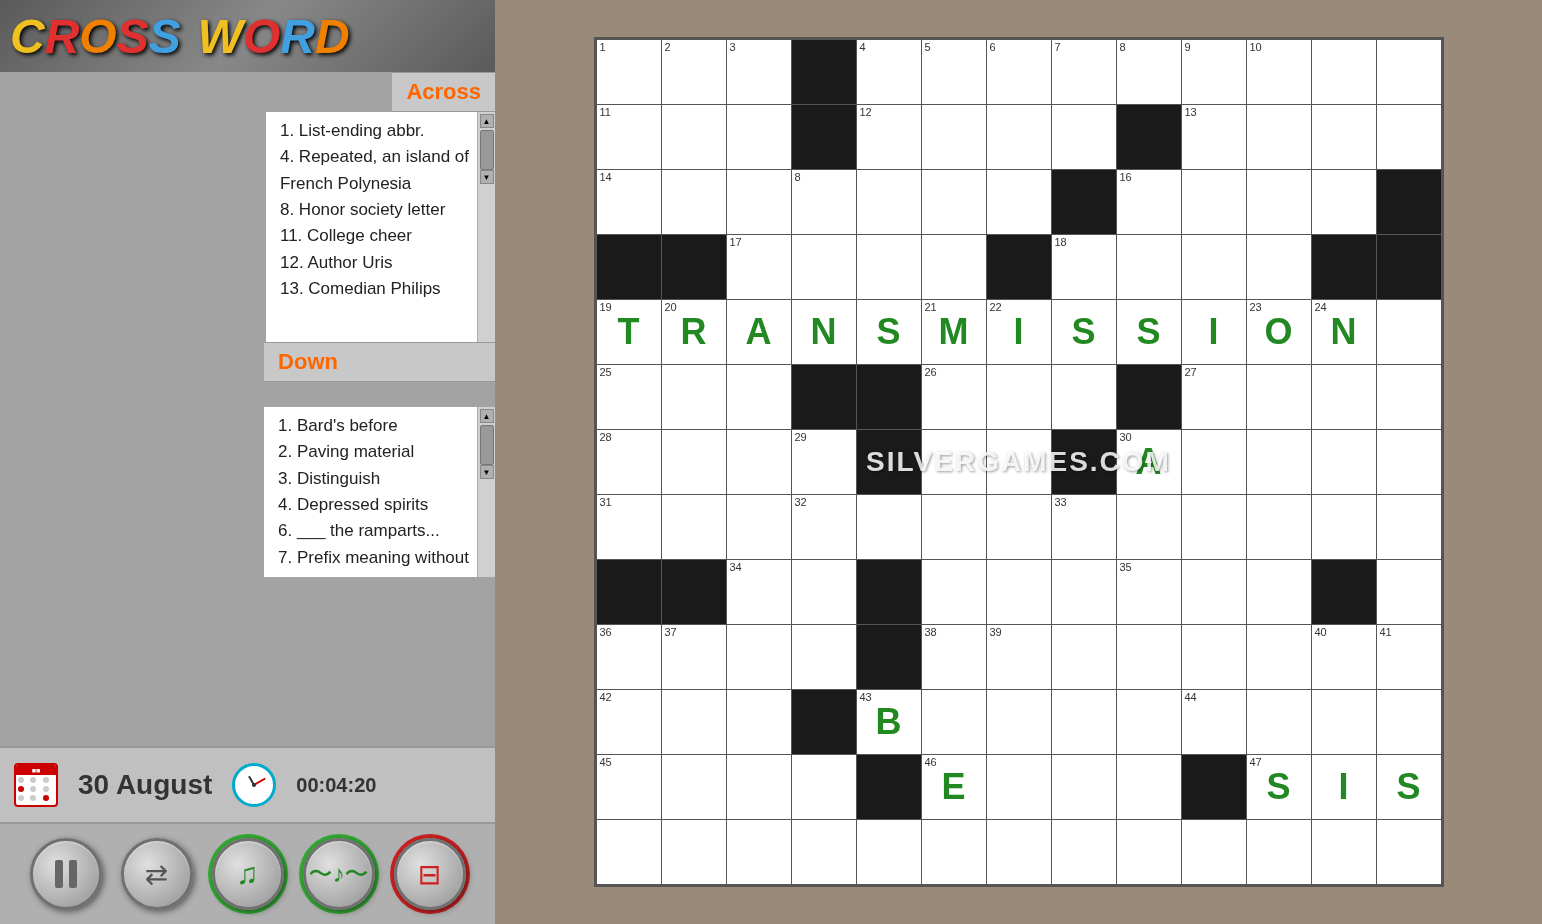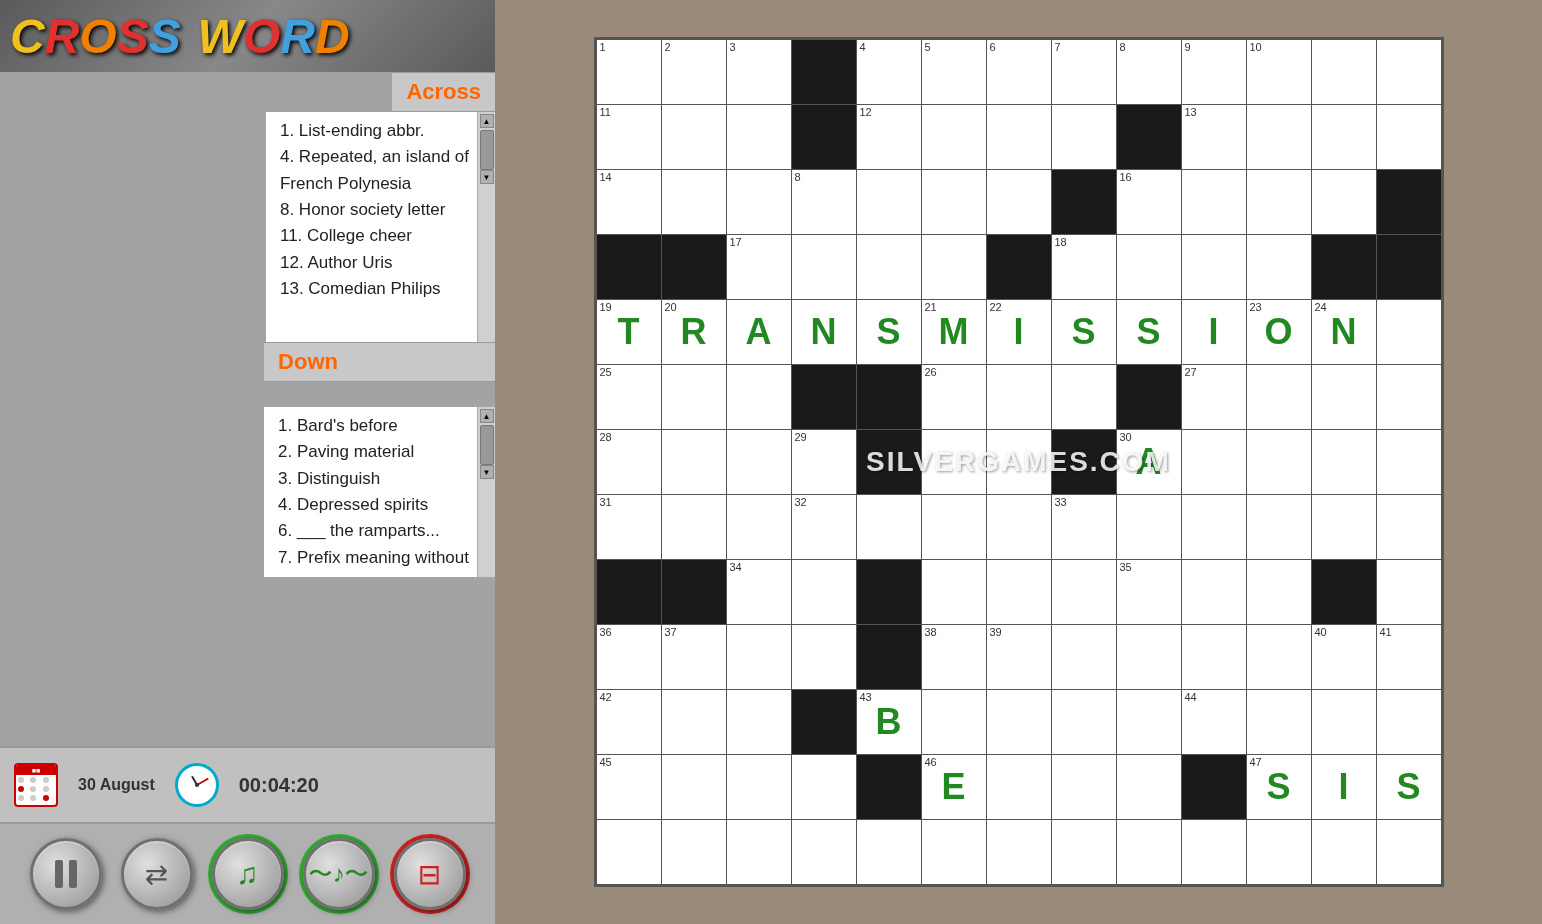--- a/index.html
+++ b/index.html
@@ -161,21 +161,21 @@
     }
     .cal-dot {
       width: 6px;
       height: 6px;
       border-radius: 50%;
       background: #ccc;
     }
     .cal-dot.active { background: #cc0000; }
 
     .date-text {
-      font-size: 16px;
+      font-size: 28px;
       font-weight: bold;
       color: #333;
     }
 
     .clock-icon {
       width: 44px;
       height: 44px;
       border-radius: 50%;
       border: 3px solid #00aacc;
       background: white;

